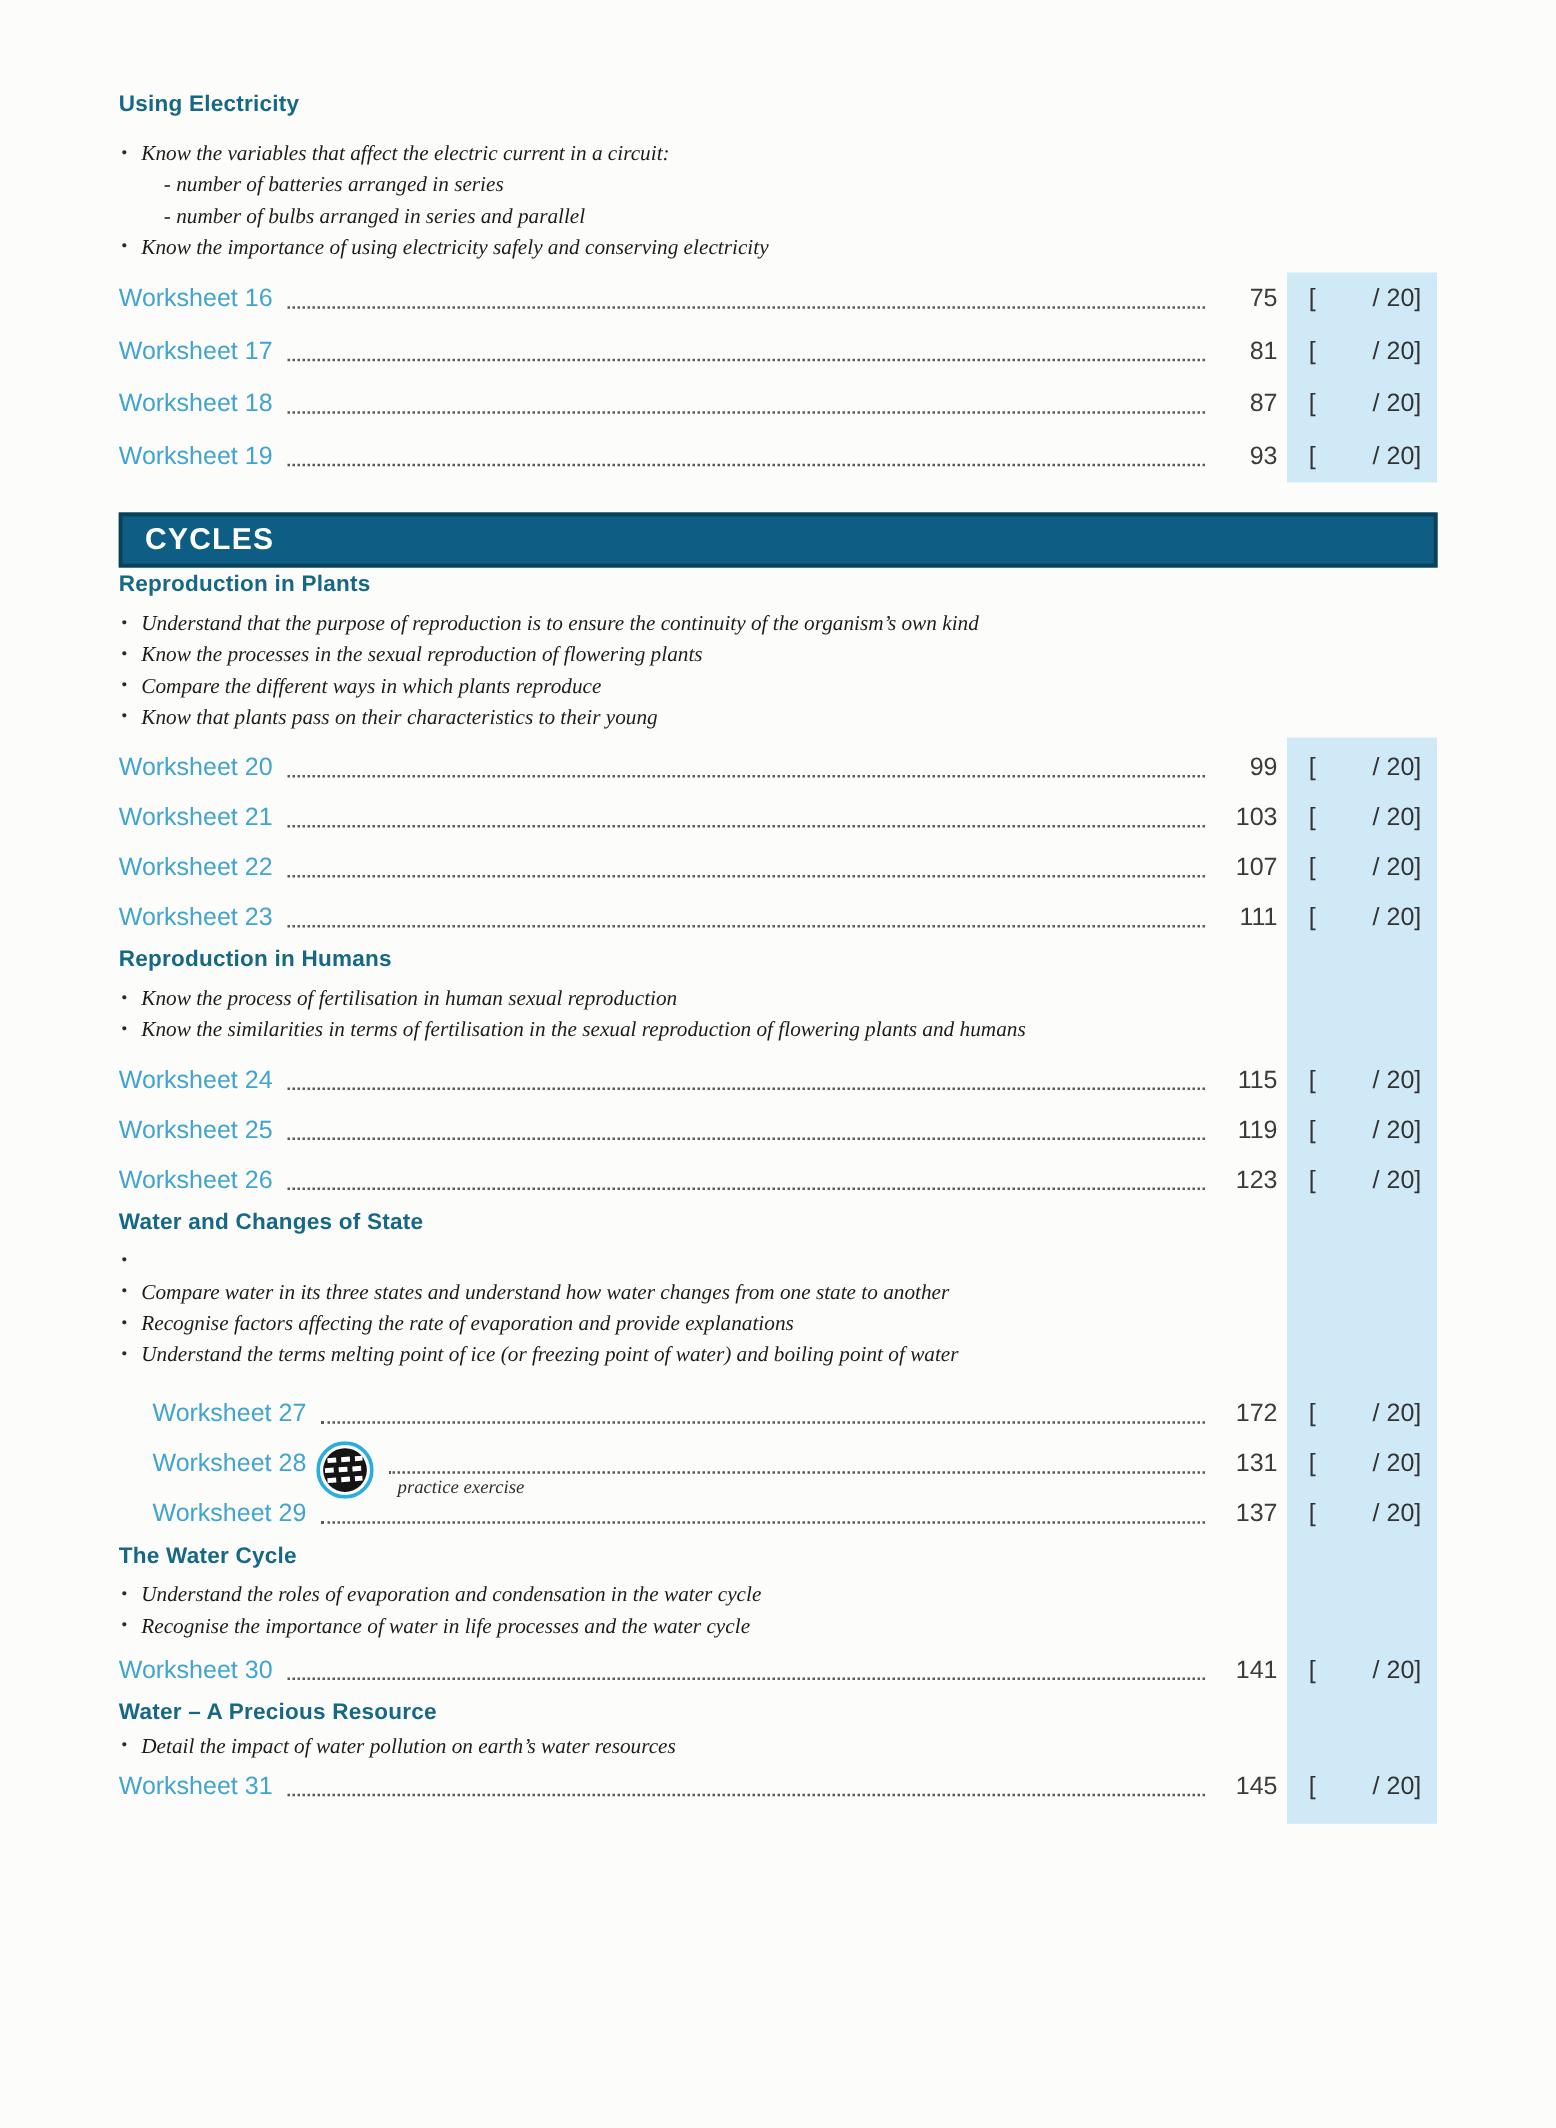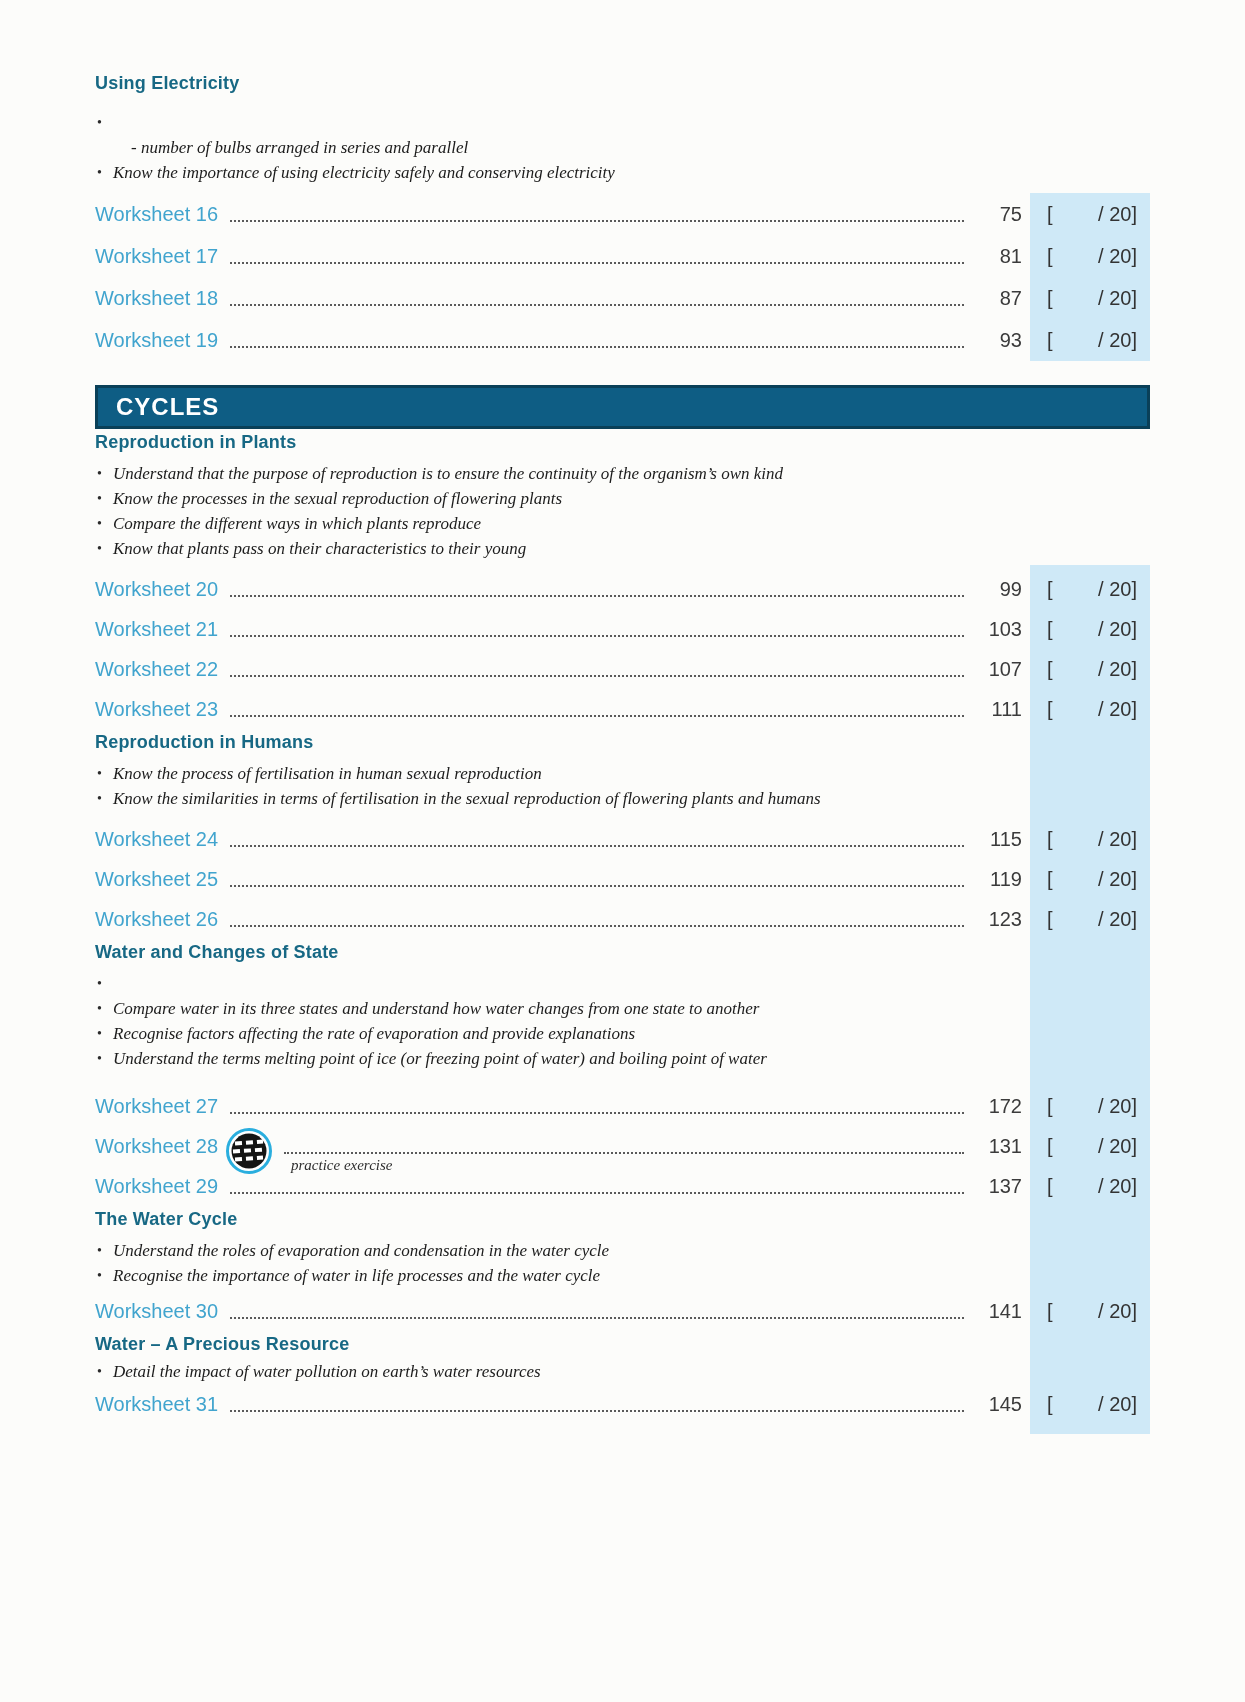--- a/index.html
+++ b/index.html
@@ -88,21 +88,21 @@
   }
 
   .h-rp  { margin-top: 18px; }
   .h-rh  { margin-top: 18px; }
   .h-wcs { margin-top: 12px; }
   .h-twc { margin-top: 17px; }
   .h-wpr { margin-top: 22px; }
   .m-b6  { margin-top: 6px; }
   .m-b2  { margin-top: 2px; }
   .rows-m8  { margin-top: 8px; }
-  .rows-m15 { margin-top: 15px; }
+  .rows-m15 { margin-top: 15px; margin-left: 27px; }
   .rows-m3  { margin-top: 3px; }
 
   
   .stamp {
     width: 46px; height: 46px;
     margin: 10px 0 0 8px;
     flex: 0 0 auto;
   }
   .practice-label {
     position: absolute;
@@ -119,20 +119,24 @@
 </head>
 <body>
 
 <div class="page">
   <div class="content">
 
     <h2 class="sec-head">Using Electricity</h2>
     <div class="bullets">
       <div class="b-line">
         <span class="b-dot">•</span>
+        <span>Know the variables that affect the electric current in a circuit:</span>
+      </div>
+      <div class="b-line b-sub">
+        <span>- number of batteries arranged in series</span>
       </div>
       <div class="b-line b-sub">
         <span>- number of bulbs arranged in series and parallel</span>
       </div>
       <div class="b-line">
         <span class="b-dot">•</span>
         <span>Know the importance of using electricity safely and conserving electricity</span>
       </div>
     </div>
 

